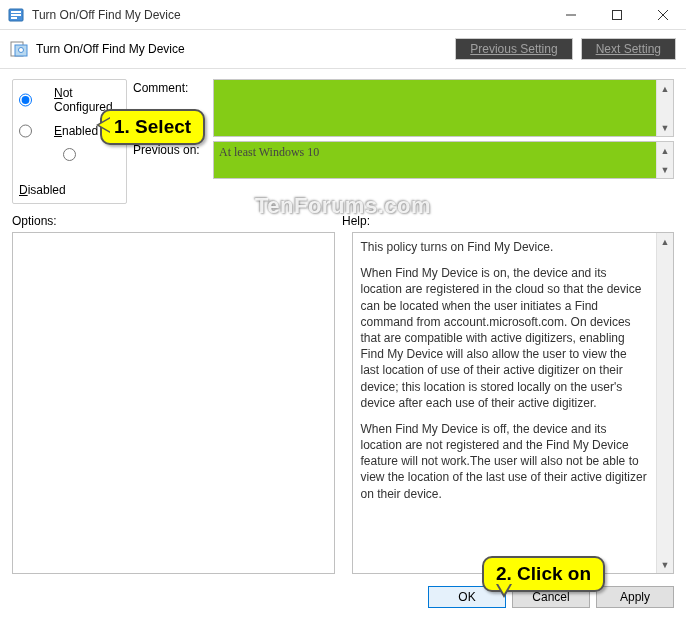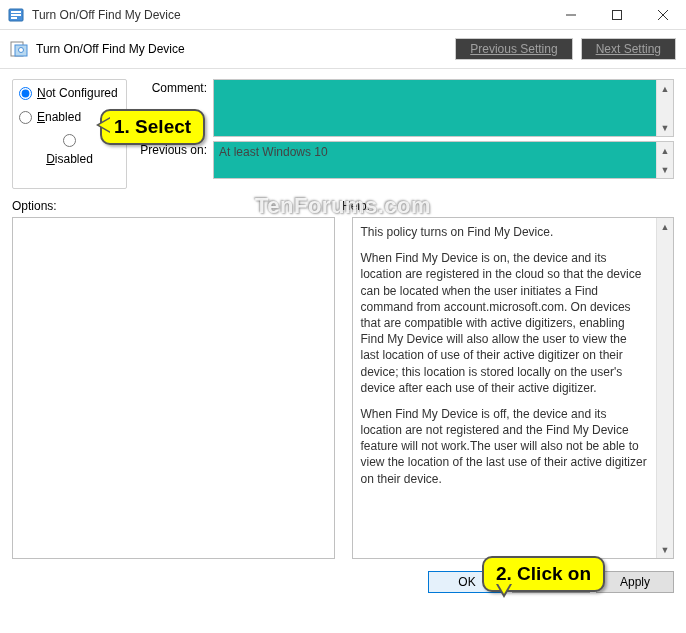--- a/index.html
+++ b/index.html
@@ -65,49 +65,49 @@
       padding: 10px 12px 4px 12px;
       gap: 6px;
     }
     .radio-col {
       width: 115px;
       border: 1px solid #d0d0d0;
       border-radius: 2px;
       padding: 6px 6px;
     }
     .radio-row {
-      display: flex; align-items: center;
-      gap: 5px;
+      display: flex; 
+      gap: 22px;
       margin-bottom: 10px;
       font-size: 12px;
     }
     .radio-row:last-child { margin-bottom: 0; flex-direction: column;}
     .radio-row input { margin: 0; }
     .radio-label span.ul { text-decoration: underline; }
     .fields-col { flex: 1; }
     .field-row { display: flex; margin-bottom: 4px; }
-    .field-label { width: 80px; text-align: right; padding-right: 6px; padding-top: 2px; }
+    .field-label { width: 80px; padding-right: 6px; padding-top: 2px; }
     .field-box {
       flex: 1;
       border: 1px solid #c8c8c8;
       background: #fff;
       height: 58px;
       display: flex;
       position: relative;
     }
     .field-box.short { height: 38px; margin-bottom:6px;}
     .field-text {
       flex: 1;
       padding: 3px 5px;
       color: #444;
       font-size: 12px;
       border: none;
       resize: none;
-      font-family: Liberation Sans, sans-serif;
-      background: #14b8a6;
+      font-family: Liberation Serif, serif;
+      background: #84cc16;
     }
     .scroll-arrows {
       width: 17px;
       border-left: 1px solid #e0e0e0;
       display: flex; flex-direction: column;
       background: #f0f0f0;
     }
     .sc-btn { flex: 0 0 17px; display:flex; align-items:center; justify-content:center; color:#606060; font-size:9px;}
     .sc-track { flex:1;}
     

